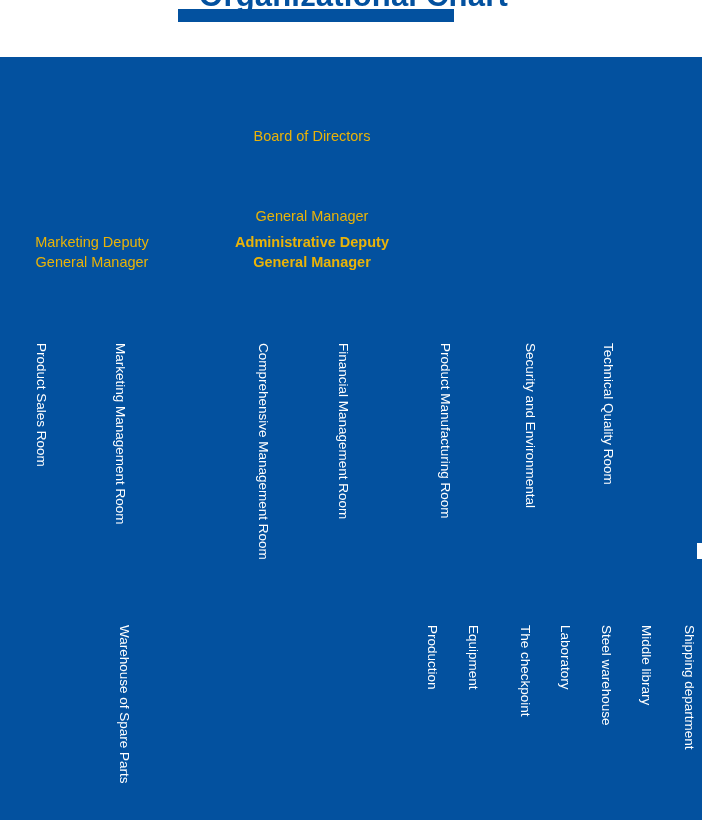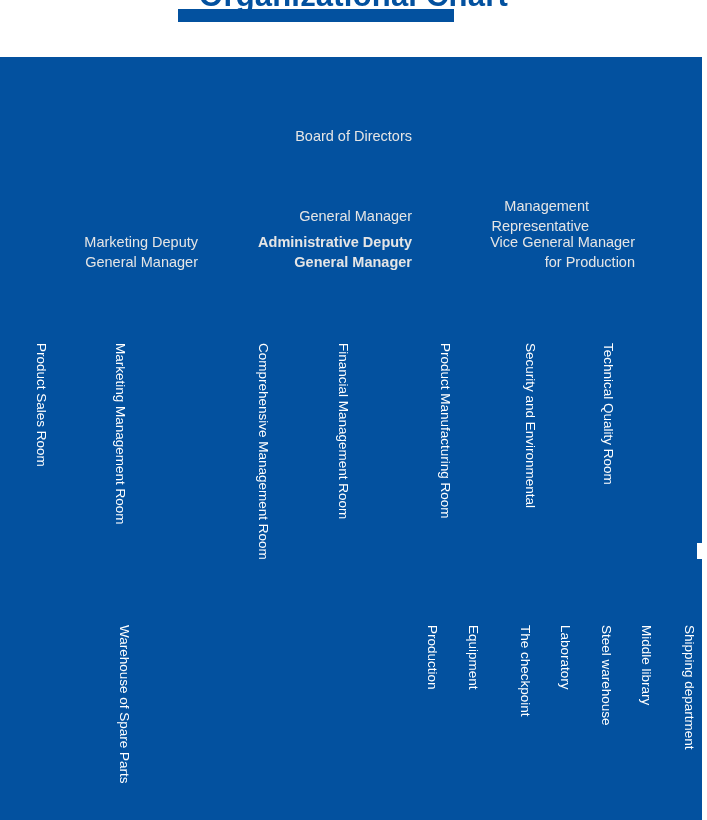--- a/index.html
+++ b/index.html
@@ -74,24 +74,24 @@
     left: 702px;
     top: 57px;
     width: 5px;
     height: 763px;
     background: #ffffff;
   }
 
   
   .node-h {
     position: absolute;
-    color: #e5e5e5;
+    color: #eab308;
     font-size: 14.5px;
     line-height: 20px;
-    text-align: right;
+    text-align: center;
     white-space: pre-line;
   }
 
   
   .node-v {
     position: absolute;
     color: #ffffff;
     font-size: 13.5px;
     line-height: 14px;
     white-space: nowrap;
@@ -107,29 +107,25 @@
   <div id="title-band">
     <div id="page-title">Organizational Chart</div>
     <div id="title-slab"></div>
   </div>
 
   <div id="chart-panel">
 
     <div class="node-h" style="left:212px; top:69px; width:200px;">Board of Directors</div>
 
     <div class="node-h" style="left:212px; top:149px; width:200px;">General Manager</div>
-    <div class="node-h" style="left:409px; top:139px; width:180px;">Management
-Representative</div>
 
-    <div class="node-h" style="left:18px; top:175px; width:180px;">Marketing Deputy
+    <div class="node-h" style="left:2px; top:175px; width:180px;">Marketing Deputy
 General Manager</div>
     <div class="node-h" style="left:212px; top:175px; width:200px;font-weight:bold;">Administrative Deputy
 General Manager</div>
-    <div class="node-h" style="left:435px; top:175px; width:200px;">Vice General Manager
-for Production</div>
 
     <div class="node-v" style="left:48px; top:286px;">Product Sales Room</div>
     <div class="node-v" style="left:127px; top:286px;">Marketing Management Room</div>
     <div class="node-v" style="left:270px; top:286px;">Comprehensive Management Room</div>
     <div class="node-v" style="left:350px; top:286px;">Financial Management Room</div>
     <div class="node-v" style="left:452px; top:286px;">Product Manufacturing Room</div>
     <div class="node-v" style="left:537px; top:286px;">Security and Environmental</div>
     <div class="node-v" style="left:615px; top:286px;">Technical Quality Room</div>
 
     <div class="node-v" style="left:131px; top:568px;">Warehouse of Spare Parts</div>

